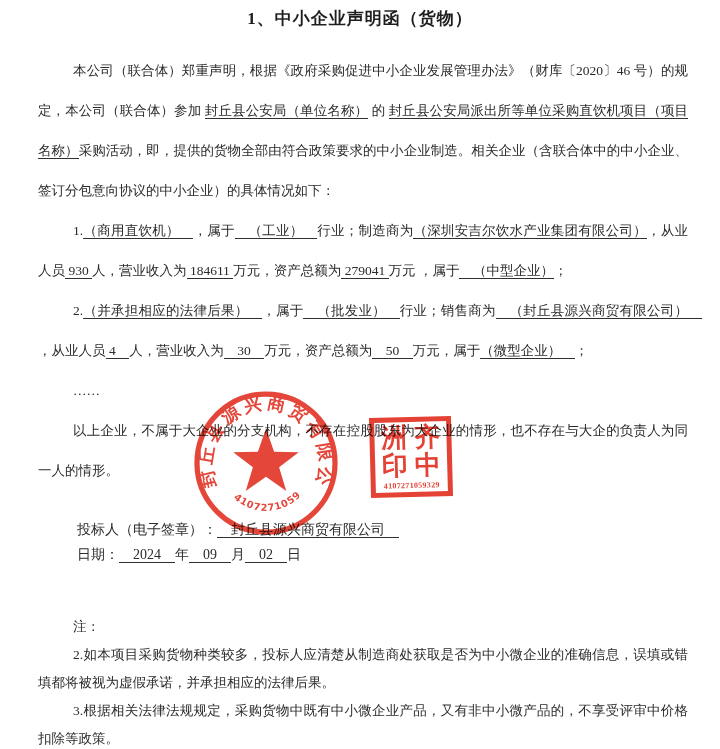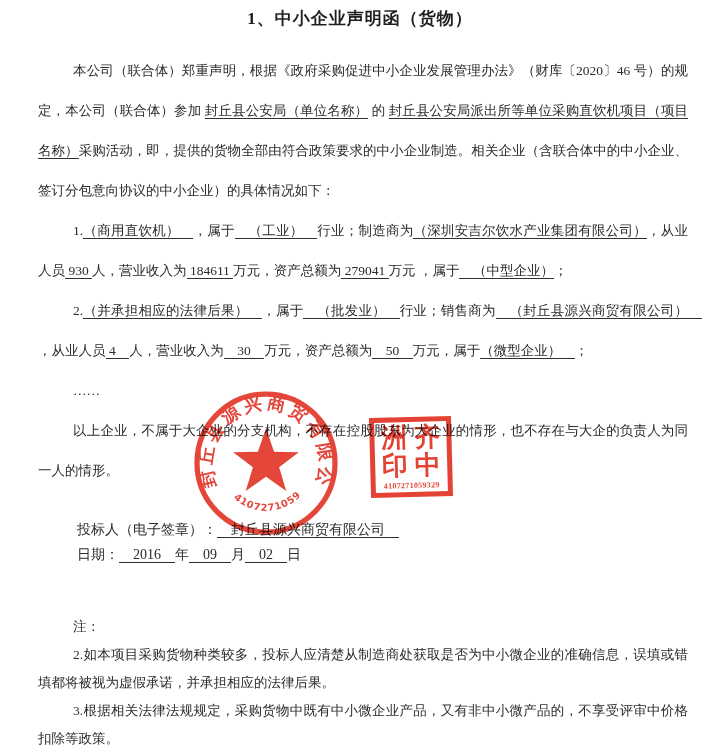--- a/index.html
+++ b/index.html
@@ -46,21 +46,21 @@
     <p><span>2.</span><span class="u">（并承担相应的法律后果）　</span><span>，属于</span><span class="u">　（批发业）　</span><span>行业；销售商为</span><span class="u">　（封丘县源兴商贸有限公司）　</span><span>，从业人员</span><span class="u">&nbsp;4　</span><span>人，营业收入为</span><span class="u">　30　</span><span>万元，资产总额为</span><span class="u">　50　</span><span>万元，属于</span><span class="u">（微型企业）　</span><span>；</span></p>
 
     <p>……</p>
 
     <p>以上企业，不属于大企业的分支机构，不存在控股股东为大企业的情形，也不存在与大企的负责人为同一人的情形。</p>
 
   </div>
 
   <div class="sig">
     <div><span>投标人（电子签章）：</span><span class="u">　封丘县源兴商贸有限公司　</span></div>
-    <div><span>日期：</span><span class="u">　2016　</span><span>年</span><span class="u">　09　</span><span>月</span><span class="u">　02　</span><span>日</span></div>
+    <div><span>日期：</span><span class="u">　2024　</span><span>年</span><span class="u">　09　</span><span>月</span><span class="u">　02　</span><span>日</span></div>
   </div>
 
   <div class="notes">
     <p>注：</p>
     <p>2.如本项目采购货物种类较多，投标人应清楚从制造商处获取是否为中小微企业的准确信息，误填或错填都将被视为虚假承诺，并承担相应的法律后果。</p>
     <p>3.根据相关法律法规规定，采购货物中既有中小微企业产品，又有非中小微产品的，不享受评审中价格扣除等政策。</p>
   </div>
 
   <svg class="stamp round-stamp" viewBox="0 0 200 200" xmlns="http://www.w3.org/2000/svg">
     <circle cx="100" cy="100" r="92" fill="none" stroke="#e2382a" stroke-width="7"></circle>

